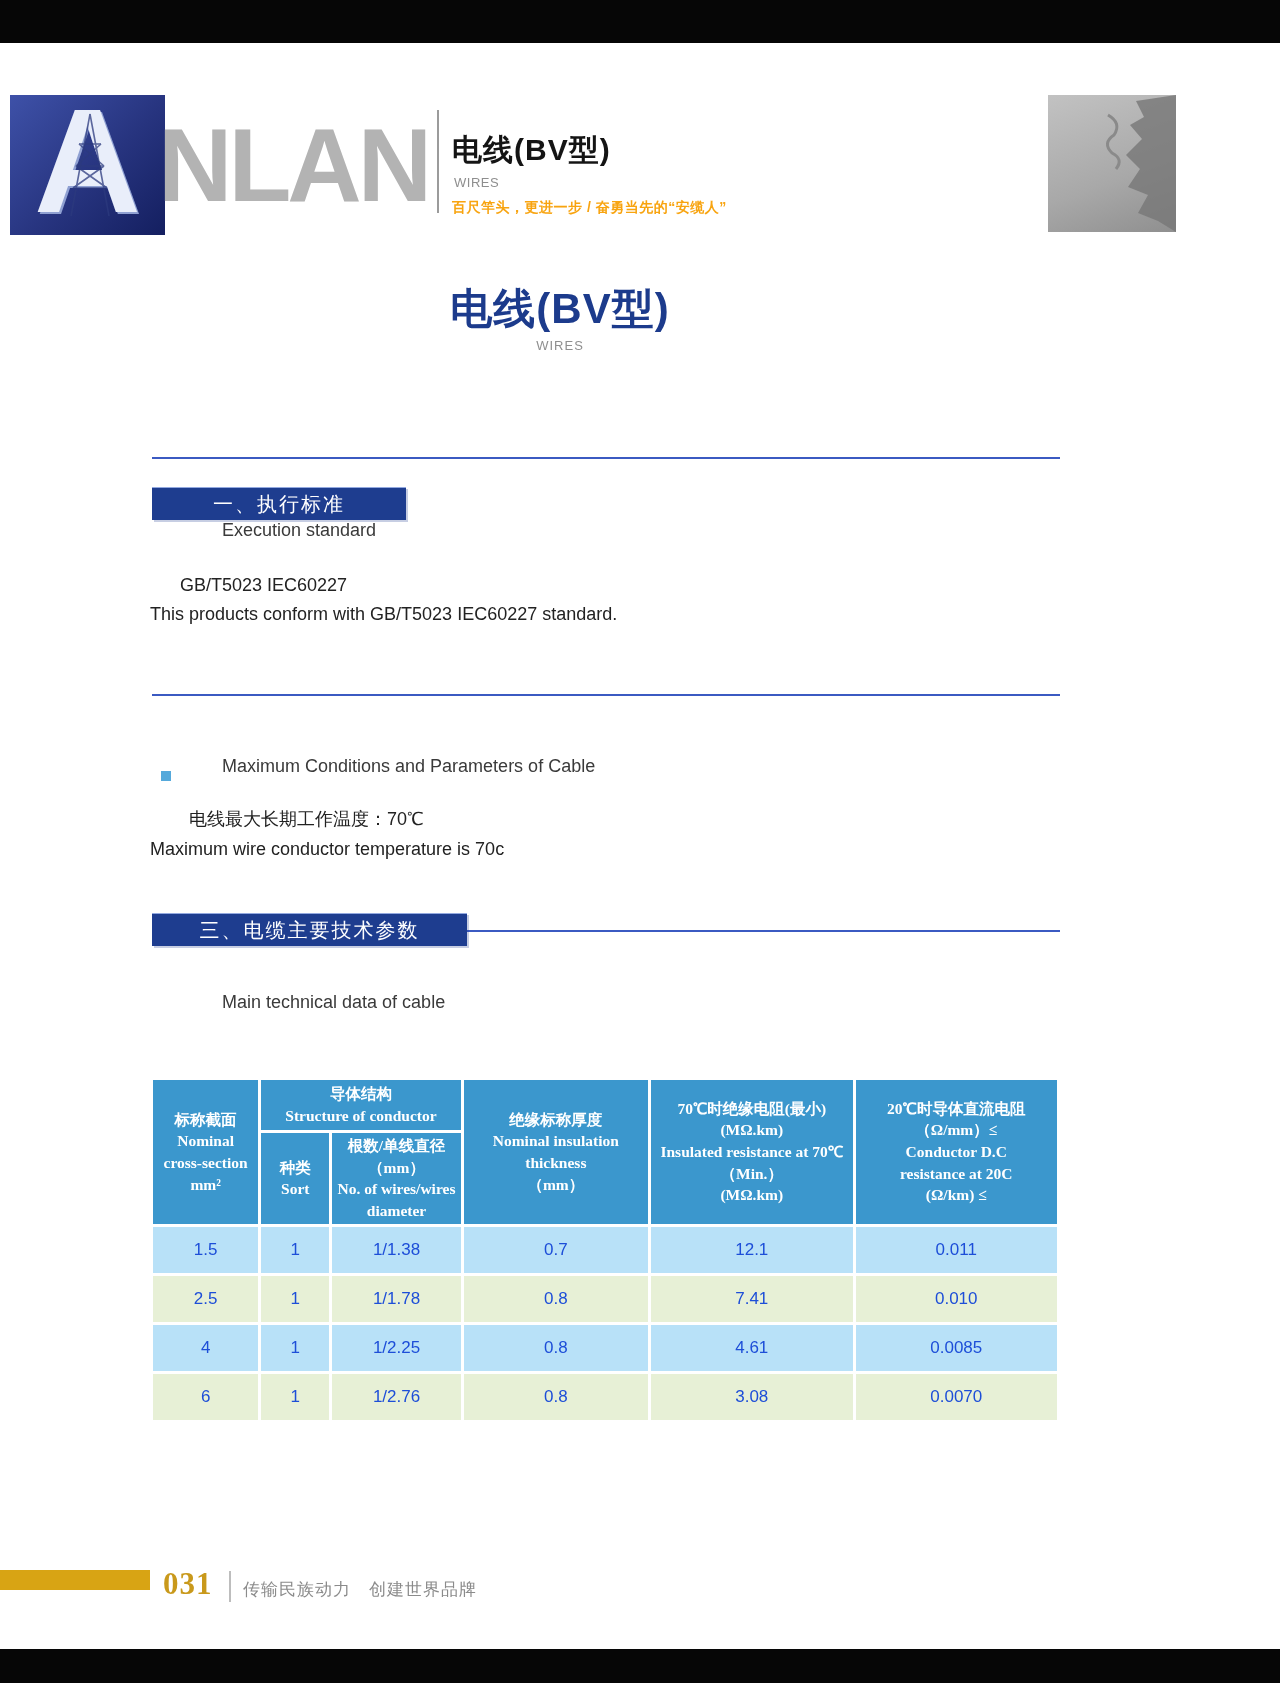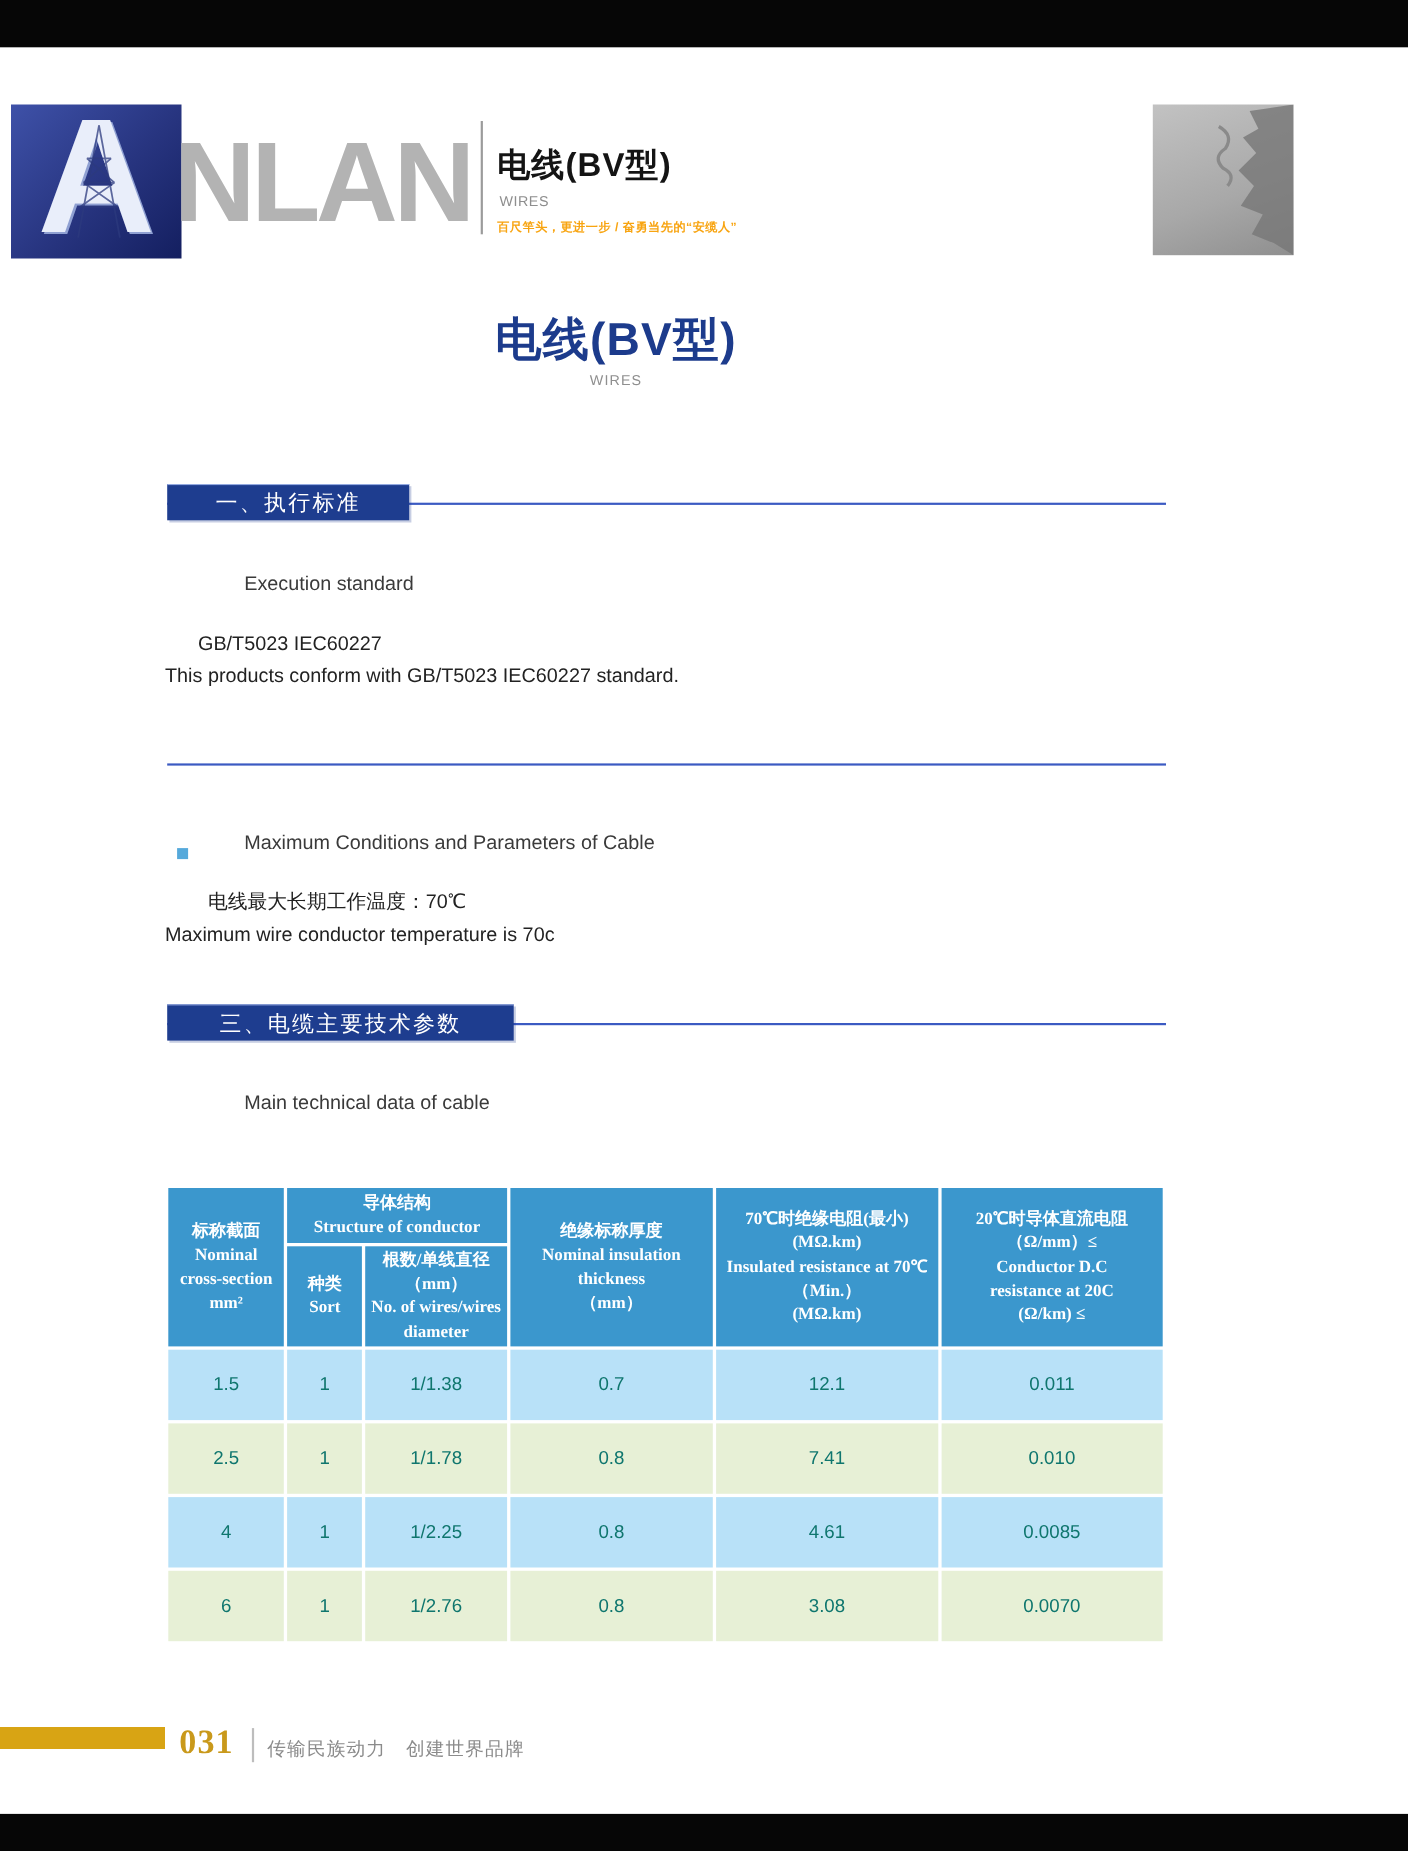--- a/index.html
+++ b/index.html
@@ -25,62 +25,62 @@
     transform:translateY(-4px);
   }
   .logo-art{left:55px;top:110px;width:70px;height:110px;opacity:.75;}
   .logo-rest{
     left:158px;top:95px;height:140px;display:flex;align-items:center;
     font-size:103px;font-weight:bold;letter-spacing:-4px;color:#b3b3b3;line-height:1;
   }
   .hd-divider{left:437px;top:110px;width:2px;height:103px;background:#9b9b9b;}
   .hd-title{left:452px;top:130px;font-size:30px;font-weight:bold;color:#141414;letter-spacing:1px;}
   .hd-sub{left:454px;top:175px;font-size:13px;color:#8e8e8e;letter-spacing:.5px;}
-  .hd-tagline{left:452px;top:199px;font-size:11px;font-weight:bold;color:#f8a410;letter-spacing:.5px;}
+  .hd-tagline{left:452px;top:199px;font-size:14px;font-weight:bold;color:#f8a410;letter-spacing:.5px;}
   .hd-img{
     left:1048px;top:95px;width:128px;height:137px;
     background:linear-gradient(160deg,#c2c2c2 0%,#a8a8a8 60%,#8f8f8f 100%);overflow:hidden;
   }
 
   
   .page-title{left:160px;top:281px;width:800px;text-align:center;
     font-size:42px;font-weight:bold;color:#1c3b8c;letter-spacing:1px;}
   .page-sub{left:160px;top:338px;width:800px;text-align:center;
     font-size:13px;color:#8f8f8f;letter-spacing:1px;}
 
   
   .sec{left:152px;width:908px;height:31px;}
   .sec-line{position:absolute;left:0;right:0;top:15px;height:2px;background:#3b5ac2;}
   .sec-box{
     position:absolute;left:0;top:-2px;height:33px;background:#1e3d8f;color:#ffffff;
     display:flex;align-items:center;justify-content:center;
     font-size:20px;letter-spacing:2px;box-sizing:border-box;
     border-top:1px solid #93a9e0;box-shadow:2px 2px 0 rgba(30,61,143,.25);
   }
-  .w-small{width:220px;}
+  .w-small{width:254px;margin-top:47px;}
   .w-large{width:315px;}
 
   .txt{font-size:18px;color:#3a3a3a;white-space:pre-line;margin-top:43px;}
   .txt-dark{color:#222222;}
   .bullet-sq{width:10px;height:10px;background:#55a9db;}
 
   
   .spec-table{
     left:150px;top:1077px;width:910px;
     border-collapse:separate;border-spacing:3px;table-layout:fixed;
   }
   .spec-table th{
     background:#3b97cd;color:#ffffff;
     font-family:"Liberation Serif",serif;font-weight:bold;font-size:15.5px;
     line-height:1.4;text-align:center;vertical-align:middle;
     white-space:pre-line;padding:2px 1px;
   }
   .spec-table td{
-    font-size:17px;color:#0f766e;text-align:center;vertical-align:middle;
-    height:64px;padding:0;
+    font-size:17px;color:#1d4ed8;text-align:center;vertical-align:middle;
+    height:46px;padding:0;
   }
   .row-group{height:50px;}
   .row-subs{height:90px;}
   .rb td{background:#b8e1f8;}
   .rg td{background:#e7f0d6;}
 
   
   .gold-bar{left:0;top:1570px;width:150px;height:20px;background:#d8a414;}
   .page-num{left:163px;top:1566px;font-family:"Liberation Serif",serif;
     font-weight:bold;font-size:31px;color:#c9991b;letter-spacing:1px;}

